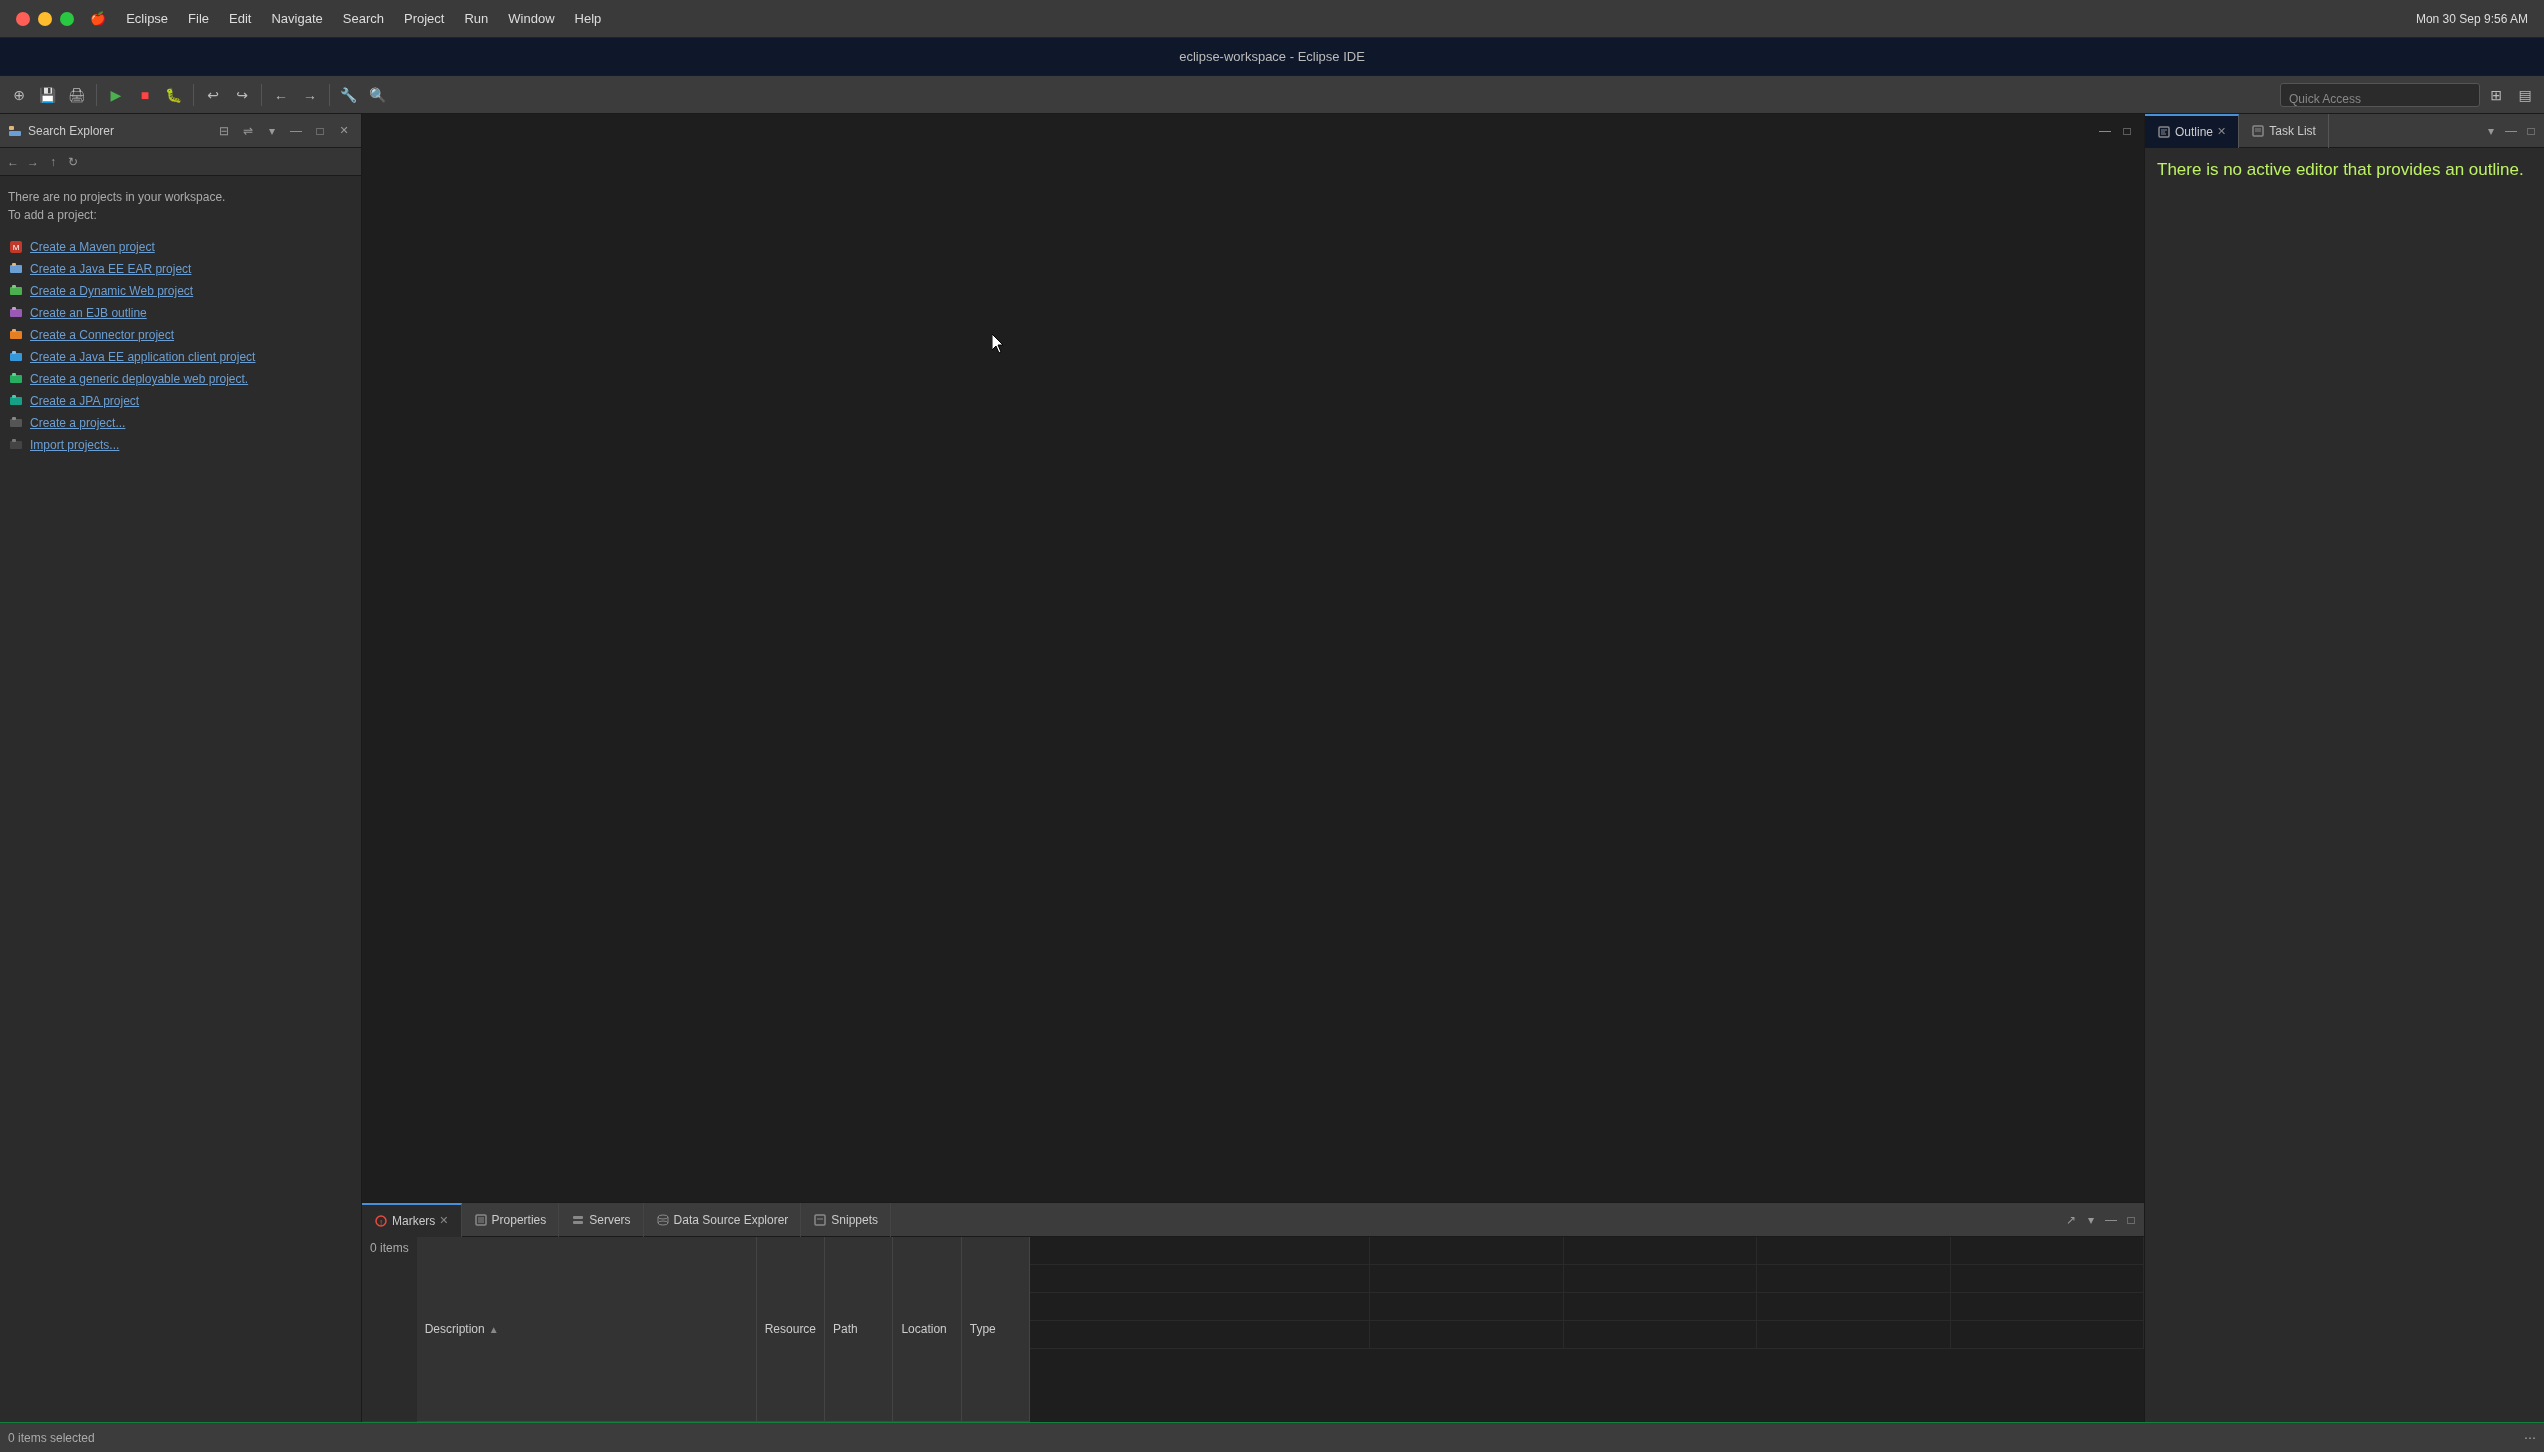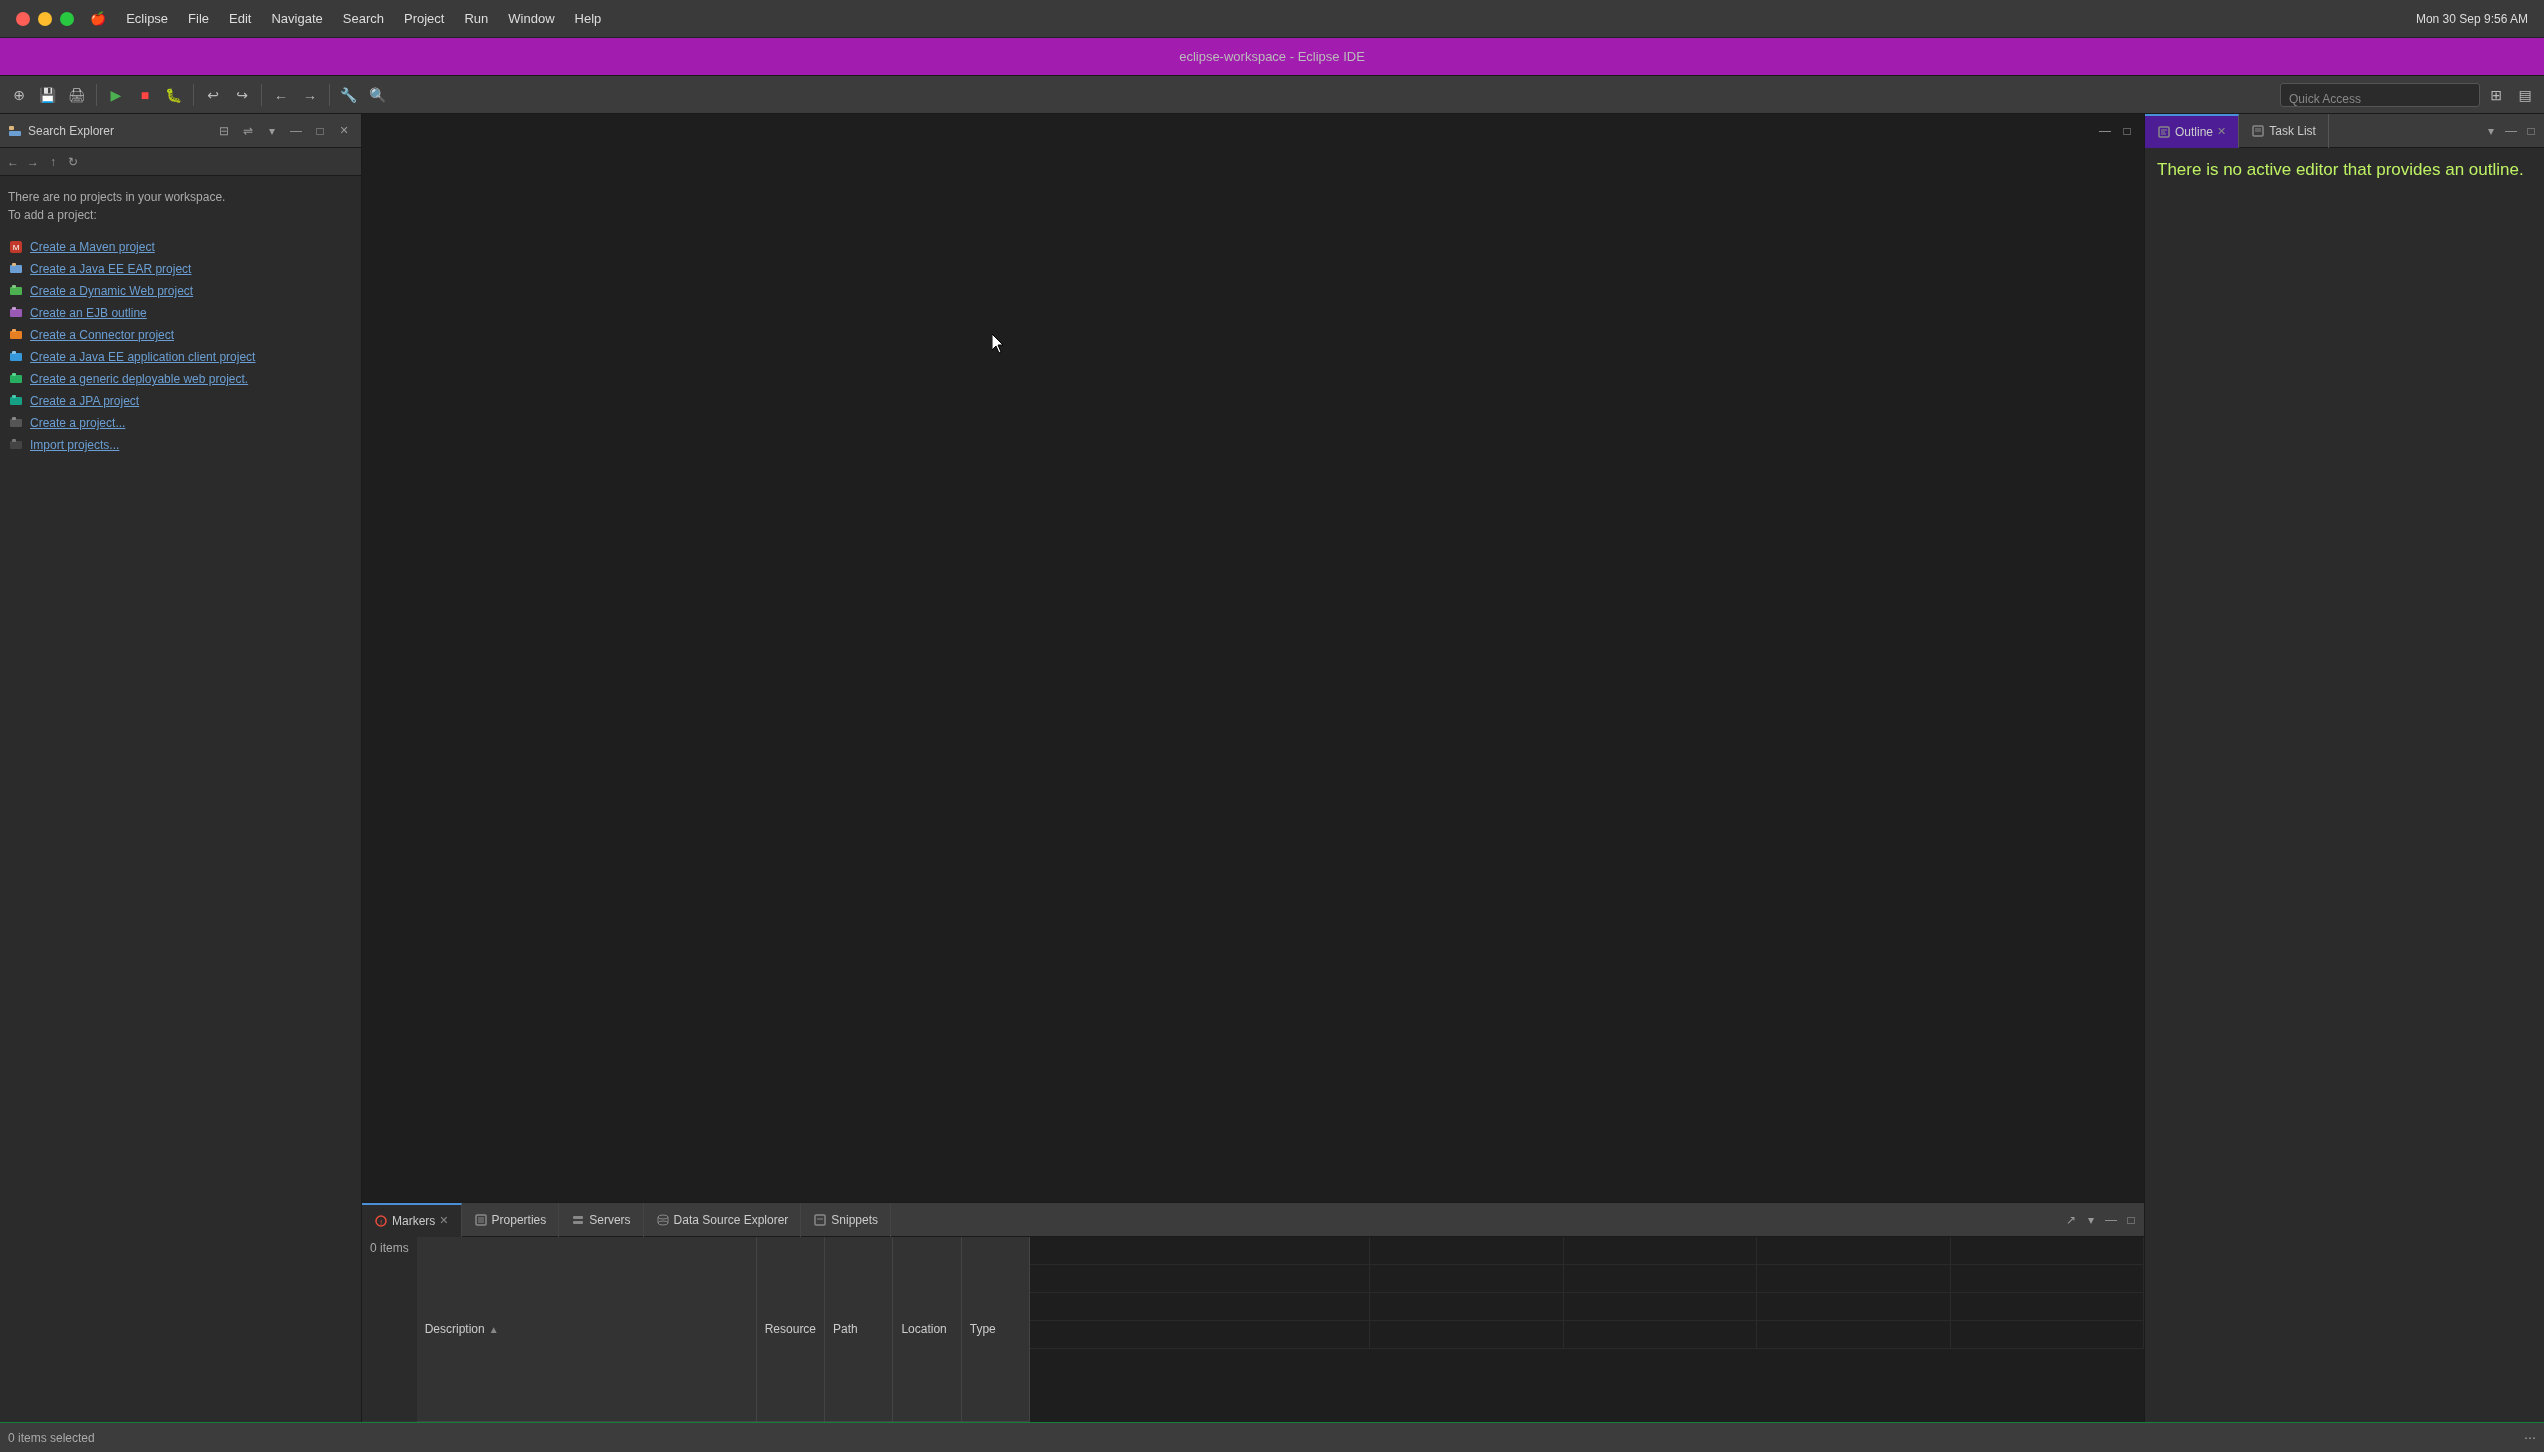--- a/index.html
+++ b/index.html
@@ -26,21 +26,21 @@
       flex-shrink: 0;
       font-size: 13px;
       color: #ddd;
     }
     .mac-topbar .menu-items { display: flex; gap: 20px; }
     .mac-topbar .menu-item { cursor: pointer; }
     .mac-topbar .right-section { margin-left: auto; display: flex; align-items: flex-start; gap: 12px; font-size: 12px; }
 
     
     .eclipse-titlebar {
-      background: #a21caf;
+      background: #0f172a;
       height: 38px;
       display: flex;
       align-items: center;
       justify-content: center;
       border-bottom: 1px solid #1a1a1a;
       flex-shrink: 0;
       color: #bbb;
       font-size: 13px;
     }
 
@@ -204,21 +204,21 @@
       height: 34px;
       display: flex;
       align-items: center;
       font-size: 12px;
       color: #ccc;
       border-right: 1px solid #555;
       cursor: pointer;
       gap: 4px;
     }
     .outline-tab.active {
-      background: #4c1d95;
+      background: #0f172a;
       border-top: 2px solid #4a90d9;
     }
     .outline-panel-btns {
       margin-left: auto;
       display: flex;
       align-items: center;
       padding-right: 4px;
       gap: 2px;
     }
 

